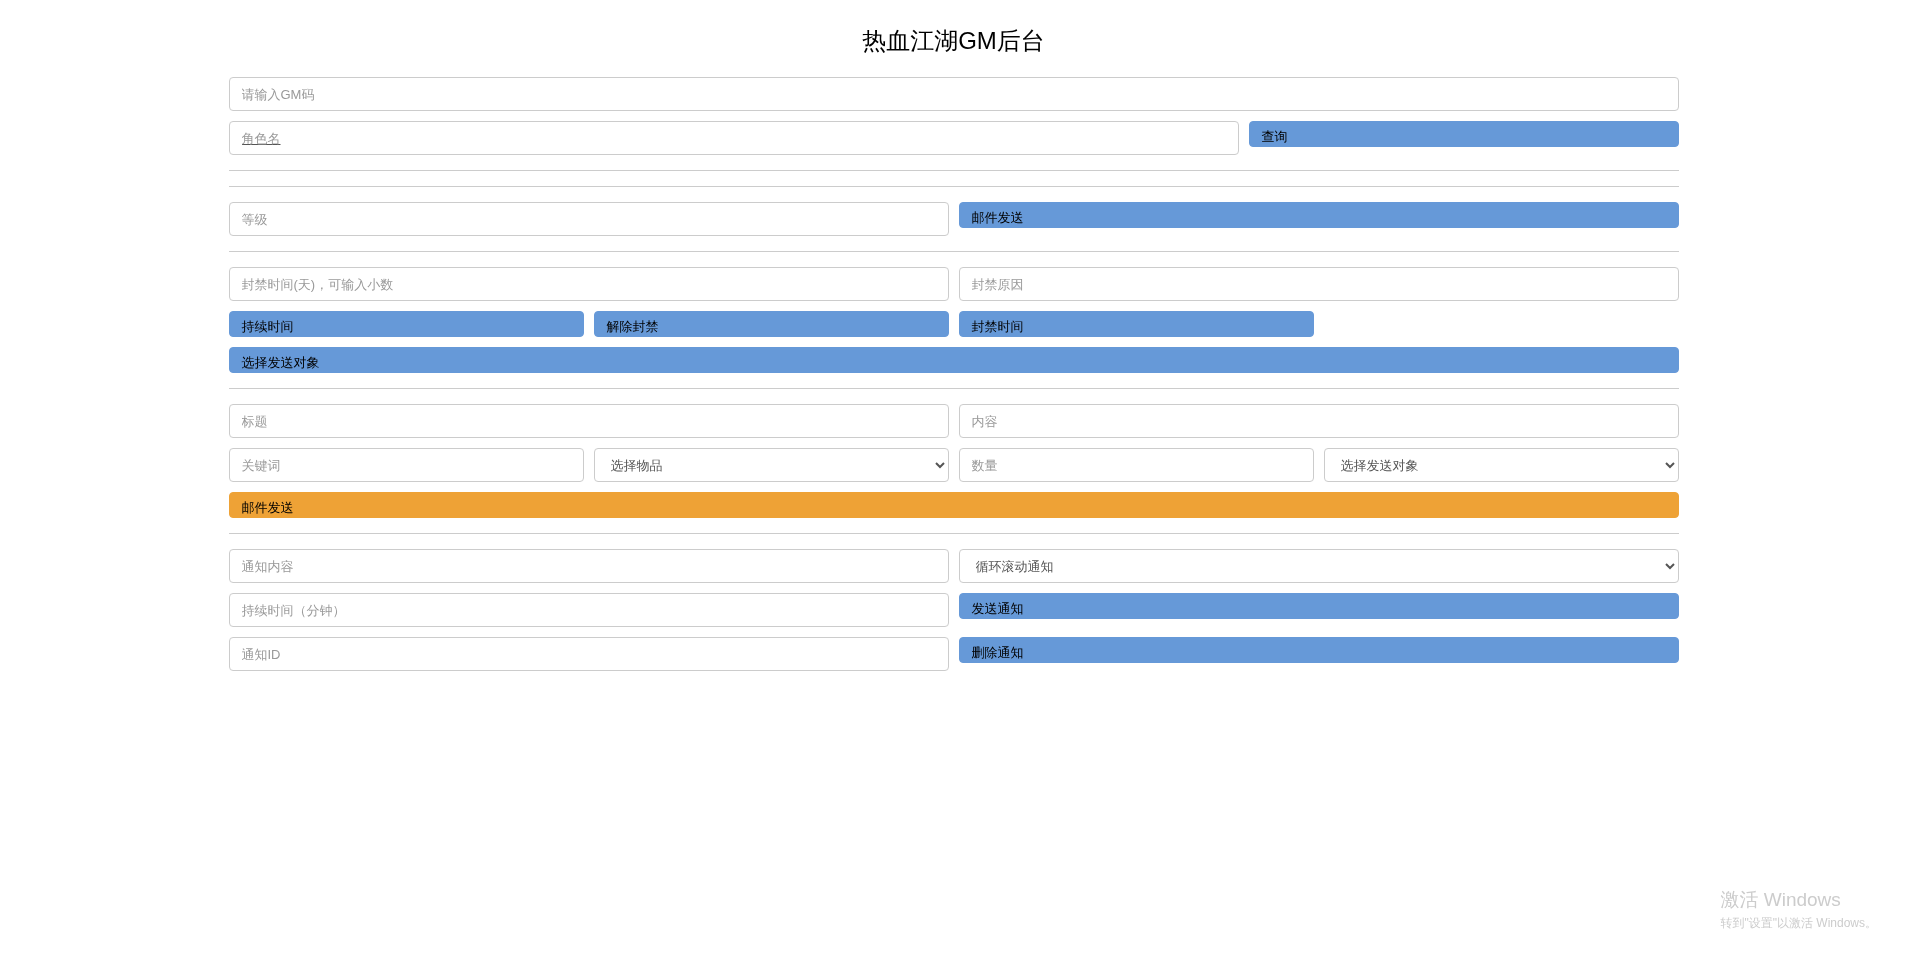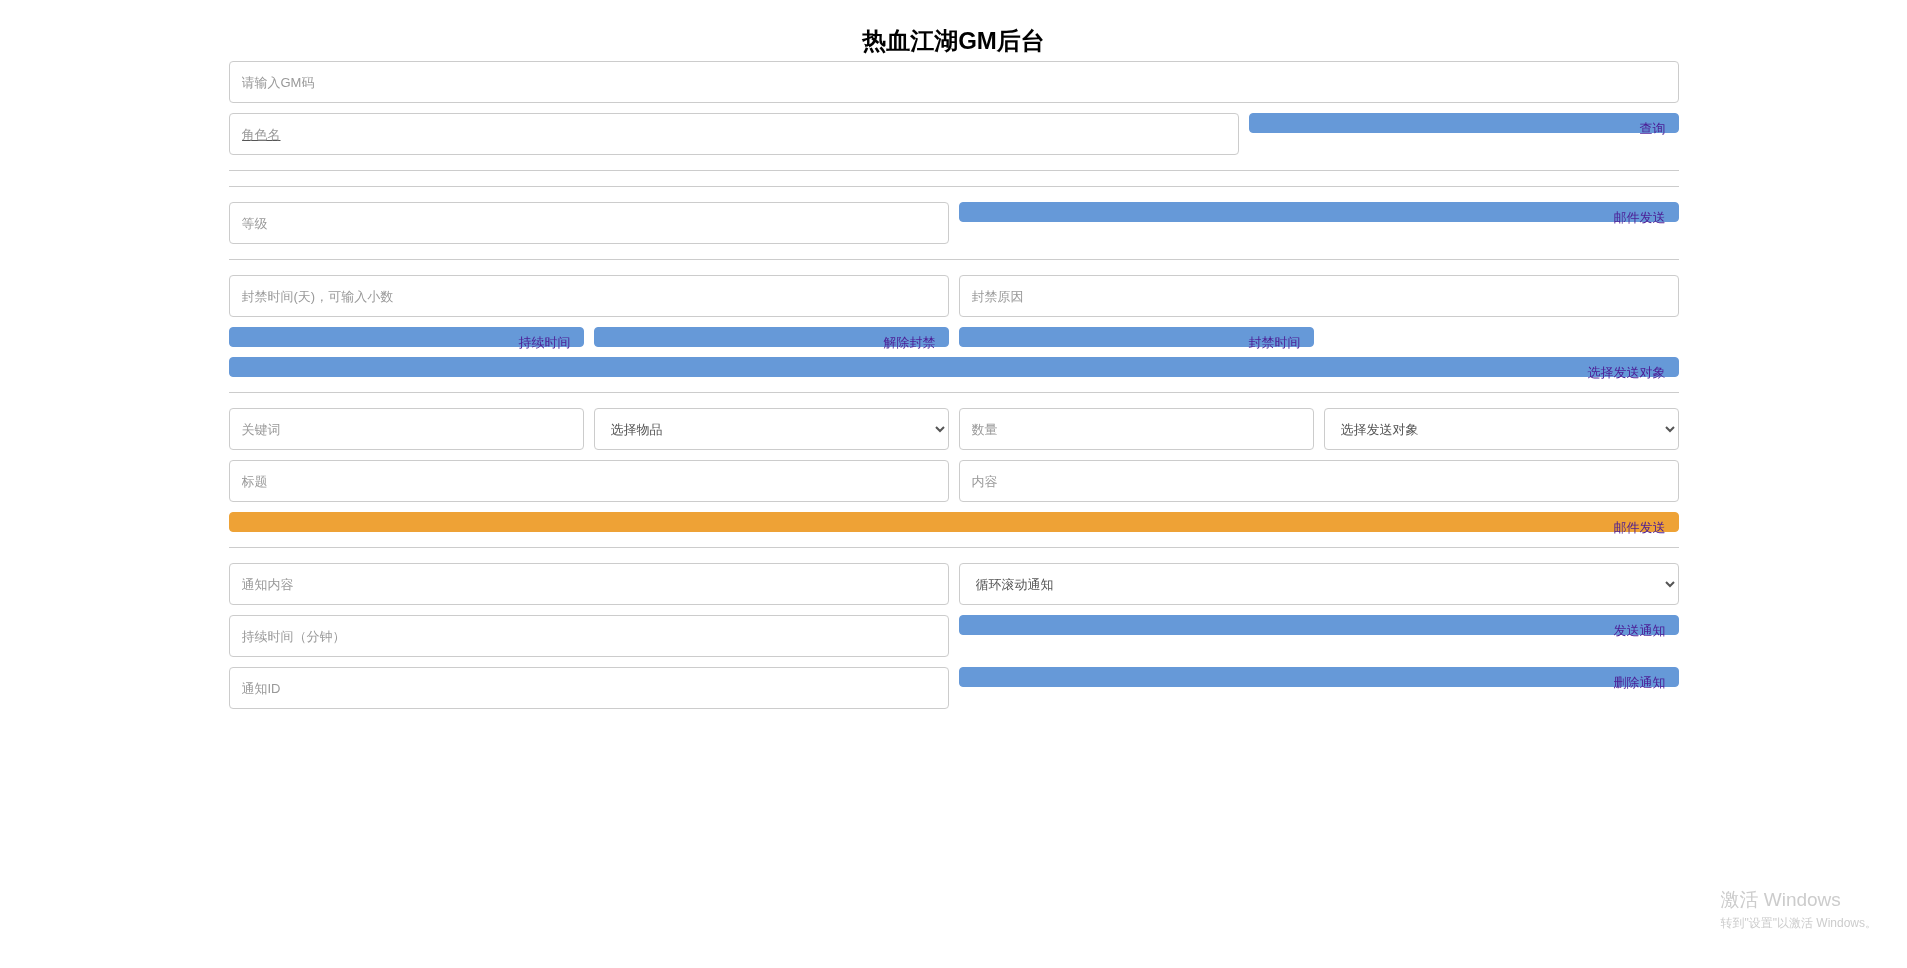--- a/index.html
+++ b/index.html
@@ -13,60 +13,60 @@
       padding: 0;
     }
     .container {
       max-width: 1500px;
       margin: 0 auto;
       padding: 10px 25px;
     }
     h1 {
       text-align: center;
       font-size: 24px;
-      font-weight: bold;
-      margin: 15px 0 4px 0;
+      font-weight: normal;
+      margin: 15px 0 20px 0;
       color: #000;
     }
     .row {
       display: flex;
       gap: 10px;
       margin-bottom: 10px;
     }
     .form-control {
       flex: 1;
-      height: 42px;
+      height: 34px;
       padding: 6px 12px;
       font-size: 13px;
       color: #555;
       background-color: #fff;
       border: 1px solid #ccc;
       border-radius: 4px;
       outline: none;
     }
     .form-control::placeholder {
       color: #999;
     }
     select.form-control {
       cursor: pointer;
       color: #555;
     }
     .btn {
       display: inline-block;
       padding: 6px 12px;
       font-size: 13px;
       font-weight: normal;
-      text-align: right;
+      text-align: left;
       white-space: nowrap;
       vertical-align: middle;
       cursor: pointer;
       border: 1px solid transparent;
       border-radius: 4px;
-      color: #4c1d95;
-      height: 20px;
+      color: #000000;
+      height: 26px;
       flex: 1;
     }
     .btn-primary {
       background-color: #6699d8;
       border-color: #6699d8;
     }
     .btn-warning {
       background-color: #eea236;
       border-color: #eea236;
     }
@@ -141,32 +141,32 @@
     <button class="btn btn-primary col-quarter">解除封禁</button>
     <button class="btn btn-primary col-quarter">封禁时间</button>
   </div>
   <div class="row">
     <button class="btn btn-primary">选择发送对象</button>
   </div>
 
   <hr>
 
   <div class="row">
+    <input type="text" class="form-control col-half" placeholder="标题" style="">
+    <input type="text" class="form-control col-half" placeholder="内容" style="">
+  </div>
+  <div class="row">
     <input type="text" class="form-control col-quarter" placeholder="关键词" style="">
     <select class="form-control col-quarter">
       <option>选择物品</option>
     </select>
     <input type="text" class="form-control col-quarter" placeholder="数量" style="">
     <select class="form-control col-quarter">
       <option>选择发送对象</option>
     </select>
-  </div>
-  <div class="row">
-    <input type="text" class="form-control col-half" placeholder="标题" style="">
-    <input type="text" class="form-control col-half" placeholder="内容" style="">
   </div>
   <div class="row">
     <button class="btn btn-warning">邮件发送</button>
   </div>
 
   <hr>
 
   <div class="row">
     <input type="text" class="form-control col-half" placeholder="通知内容" style="">
     <select class="form-control col-half">

